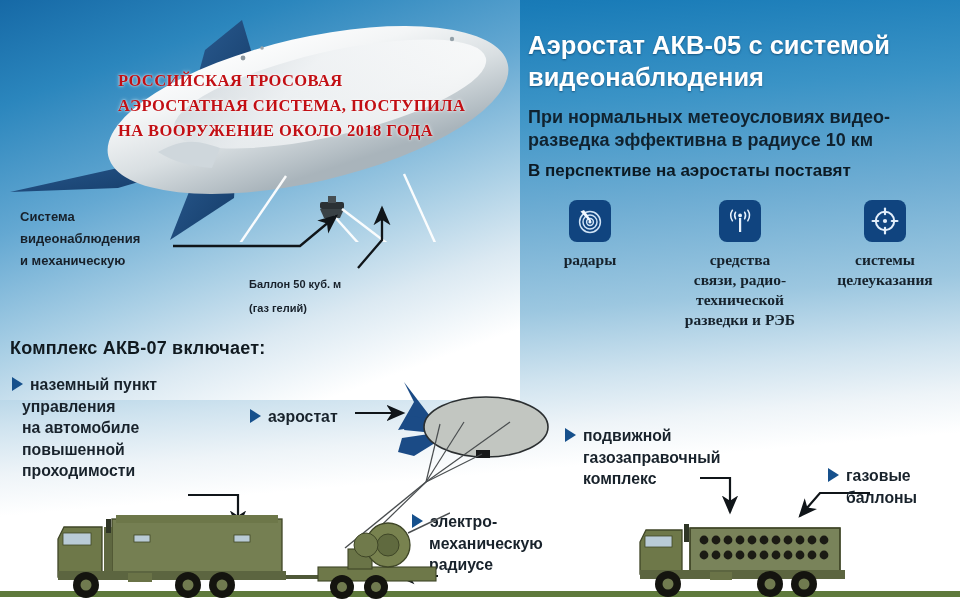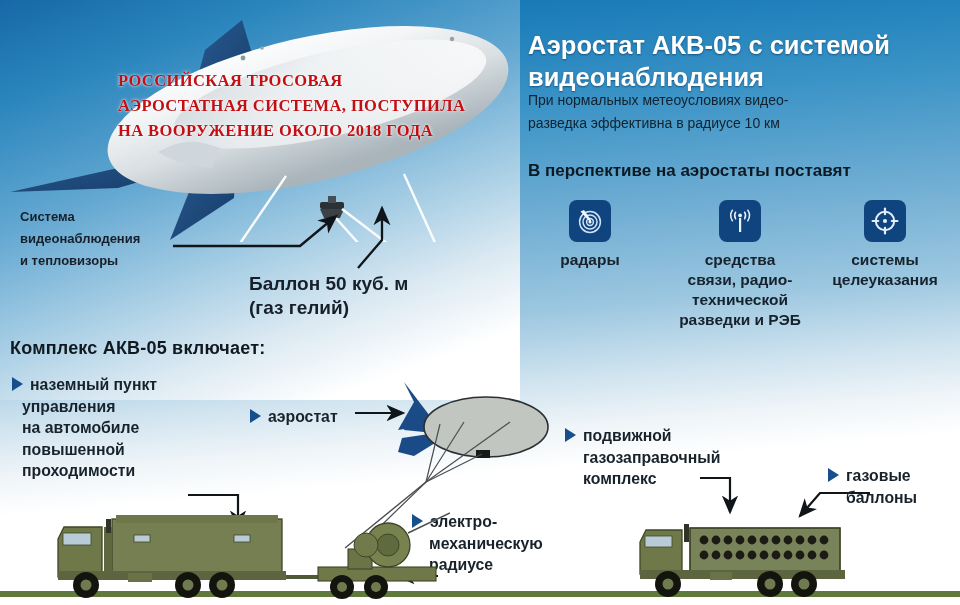--- a/index.html
+++ b/index.html
@@ -38,41 +38,41 @@
   }
   .red-text div{white-space:nowrap;}
 
   
   .cal-video{
     position:absolute;left:20px;top:206px;width:200px;
     font-size:13px;font-weight:600;line-height:22px;color:#17202a;
   }
   .cal-balloon{
     position:absolute;left:249px;top:272px;width:210px;
-    font-size:19px;font-weight:600;line-height:24px;color:#17202a;
+    font-size:11px;font-weight:600;line-height:24px;color:#17202a;
   }
 
   
   .head-title{
     position:absolute;left:528px;top:6px;width:420px;
     color:#ffffff;font-weight:bold;font-size:25.5px;line-height:32px;
     text-shadow:0 1px 2px rgba(0,40,75,.55);
     margin-top:23px;
   }
   .head-sub{
-    position:absolute;left:528px;top:89px;width:430px;
-    color:#10222f;font-weight:400;font-size:14px;line-height:23px;
+    position:absolute;left:528px;top:106px;width:430px;
+    color:#10222f;font-weight:700;font-size:18px;line-height:23px;
   }
   .head-persp{
     position:absolute;left:528px;top:160px;width:430px;
     color:#0c1a24;font-weight:bold;font-size:17px;line-height:22px;
   }
 
   .icon-row{position:absolute;left:520px;top:200px;width:440px;height:170px;}
-  .icon-cell{position:absolute;width:140px;text-align:center;}
+  .icon-cell{position:absolute;width:140px;text-align:center;font-family:Liberation Serif, serif;}
   .icon-cell.c1{left:0px;}
   .icon-cell.c2{left:150px;}
   .icon-cell.c3{left:295px;}
   .icon-box{
     width:42px;height:42px;border-radius:8px;background:#10447f;
     margin:0 auto 8px auto;display:flex;align-items:center;justify-content:center;
   }
   .icon-cap{
     font-size:15.5px;font-weight:600;line-height:20px;color:#16222c;
   }
@@ -180,21 +180,21 @@
     <path d="M438,576 L398,576" stroke="#101519" stroke-width="2.2" fill="none" marker-end="url(#arr)"></path>
 
     <path d="M700,478 L730,478 L730,512" stroke="#101519" stroke-width="2.2" fill="none" marker-end="url(#arr)"></path>
 
     <path d="M870,493 L820,493 L800,516" stroke="#101519" stroke-width="2.2" fill="none" marker-end="url(#arr)"></path>
   </svg>
 
   <div class="cal-video">
     <div>Система</div>
     <div>видеонаблюдения</div>
-    <div>и тепловизоры</div>
+    <div>и механическую</div>
   </div>
 
   <div class="cal-balloon">
     <div>Баллон 50 куб. м</div>
     <div>(газ гелий)</div>
   </div>
 
   <div class="head-title">
     <div>Аэростат АКВ-05 с системой</div>
     <div>видеонаблюдения</div>
@@ -258,21 +258,21 @@
           </g>
         </svg>
       </div>
       <div class="icon-cap">
         <div>системы</div>
         <div>целеуказания</div>
       </div>
     </div>
   </div>
 
-  <div class="complex-title">Комплекс АКВ-05 включает:</div>
+  <div class="complex-title">Комплекс АКВ-07 включает:</div>
 
   <div class="bullet b-ground">
     <span class="tri"></span><span>наземный пункт</span>
     <div style="margin-left:10px">
       <div>управления</div>
       <div>на автомобиле</div>
       <div>повышенной</div>
       <div>проходимости</div>
     </div>
   </div>

